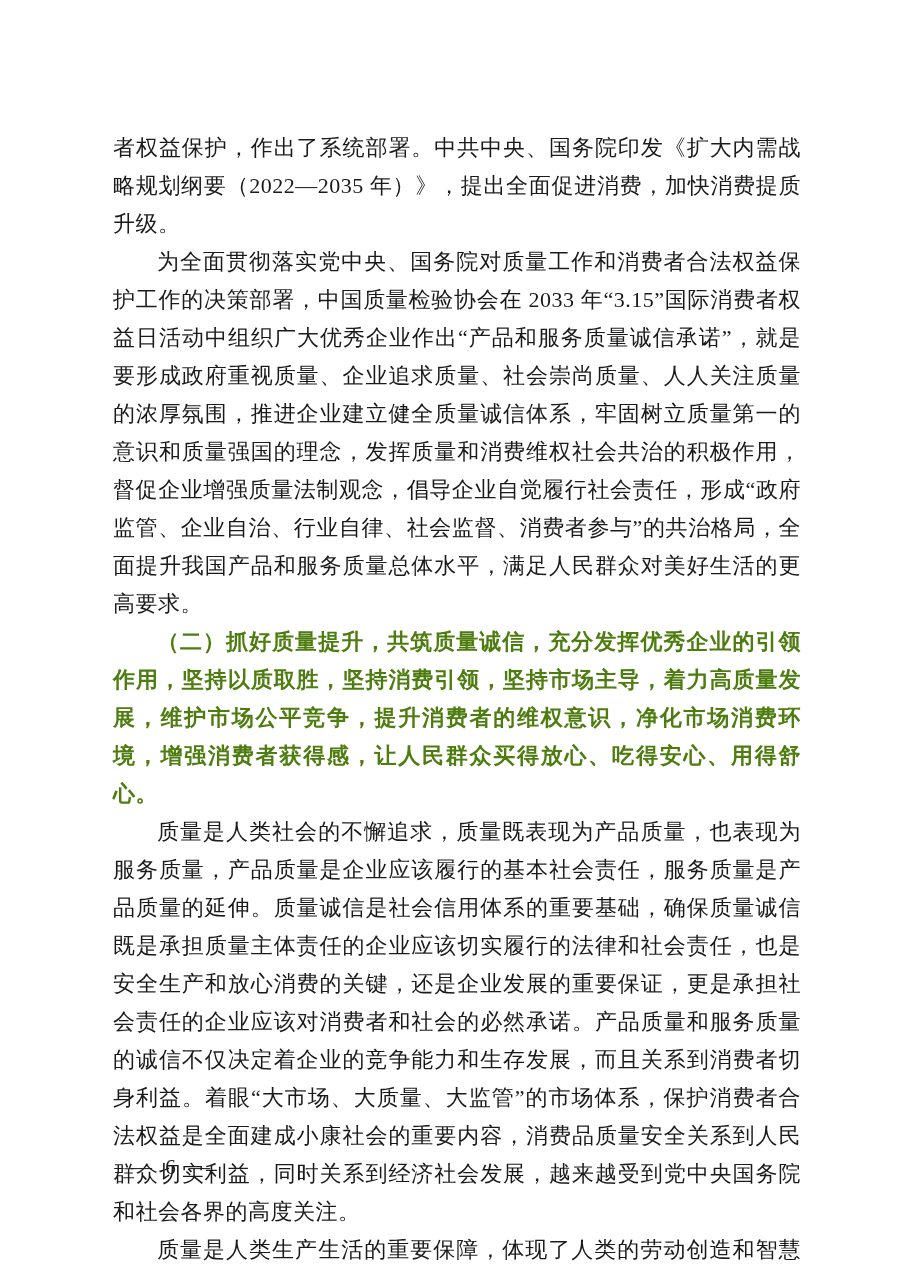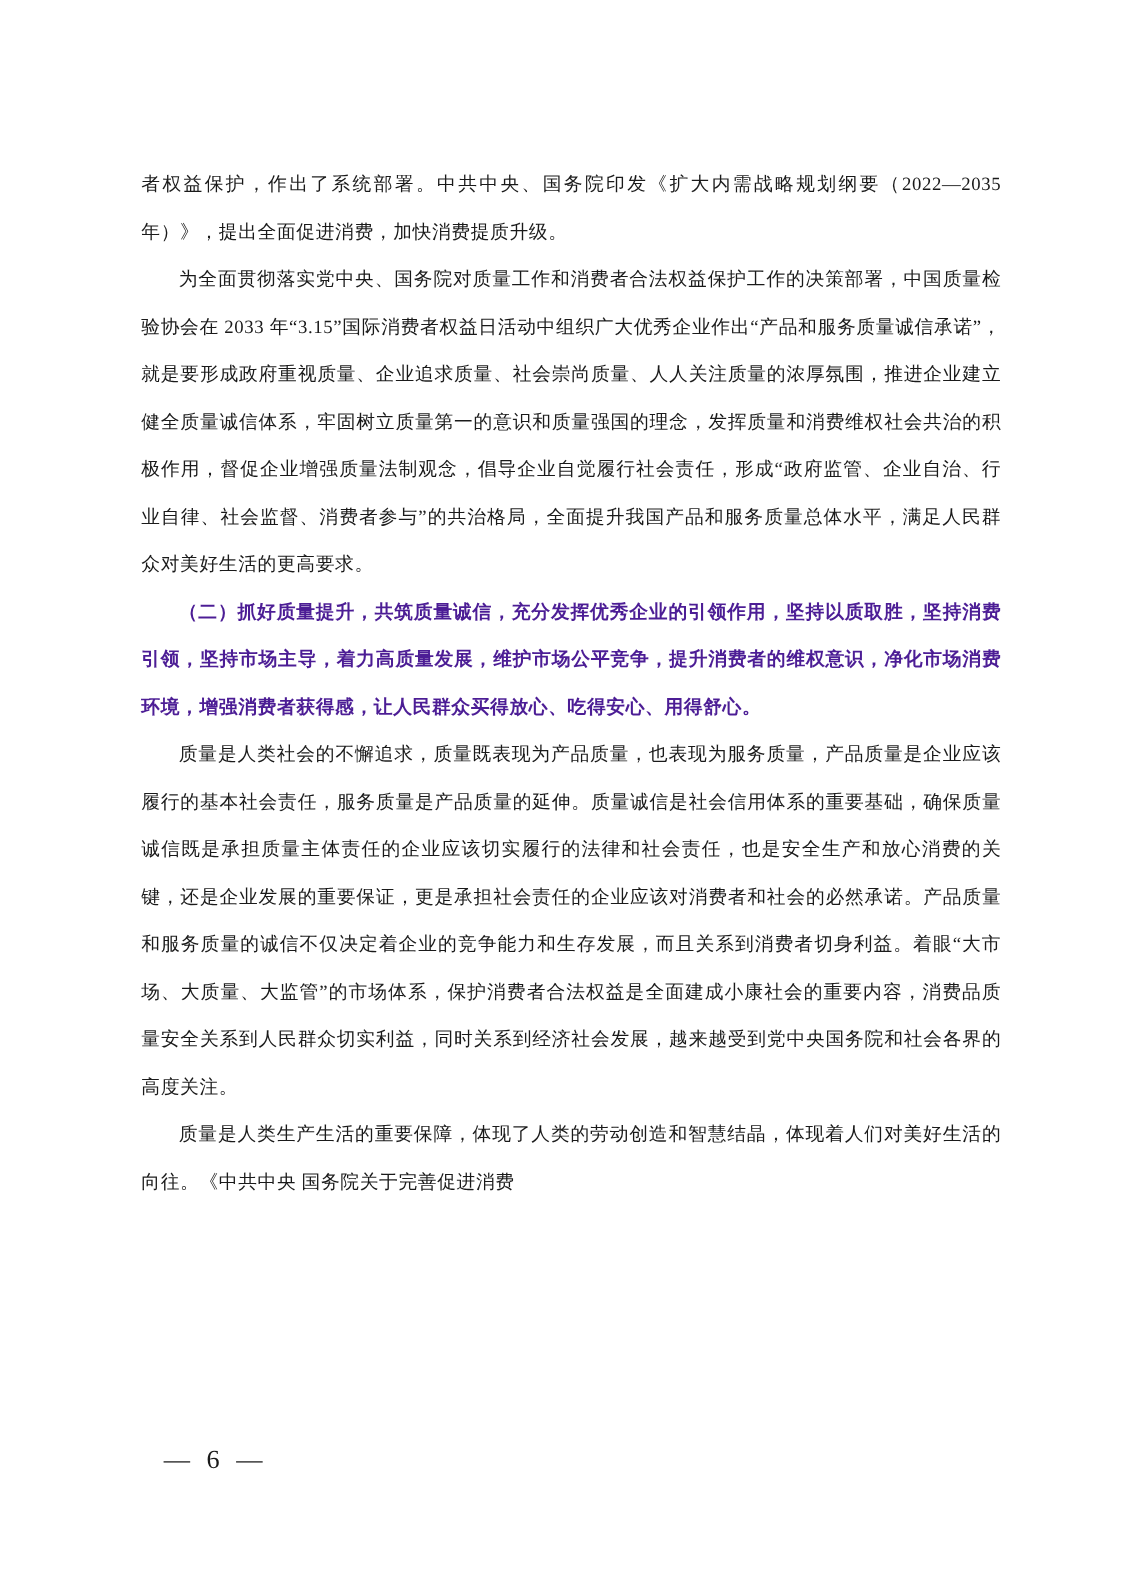--- a/index.html
+++ b/index.html
@@ -18,32 +18,32 @@
   }
   .content {
     position: absolute;
     left: 113px;
     top: 129px;
     width: 688px;
   }
   .content p {
     margin: 0;
     padding: 0;
-    font-size: 15px;
+    font-size: 22px;
     line-height: 38px;
     text-align: justify;
     text-justify: inter-ideograph;
     letter-spacing: 0.5px;
   }
   .indent {
     text-indent: 2em;
   }
   .bold {
     font-weight: 700;
-    color: #4c1d95;
+    color: #4d7c0f;
   }
   .page-number {
     position: absolute;
     left: 131px;
     top: 1152px;
     font-size: 21px;
     line-height: 30px;
     letter-spacing: 4px;
     color: #1a1a1a;
   }

